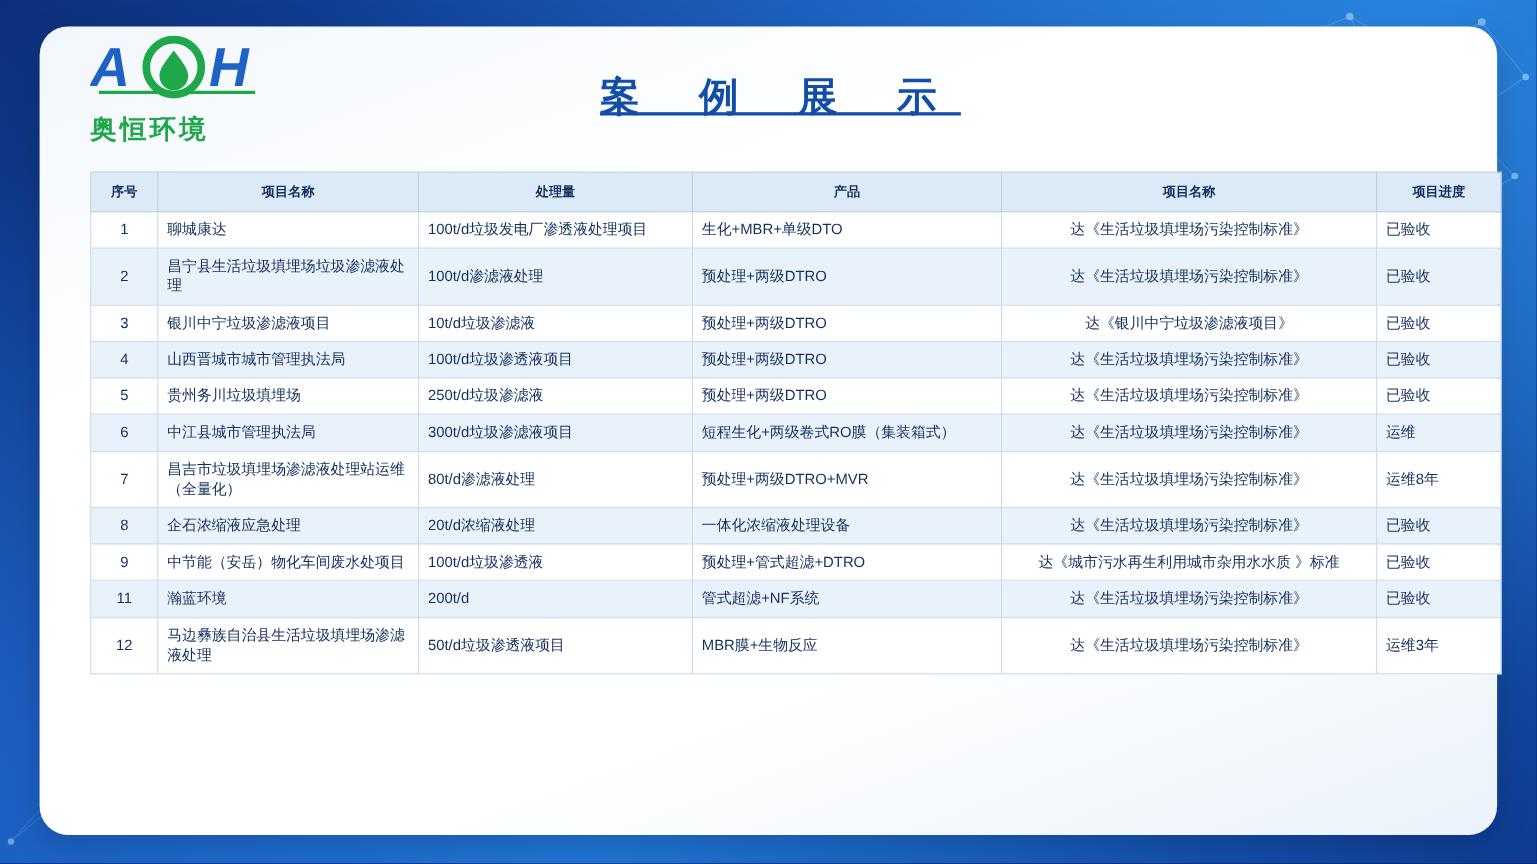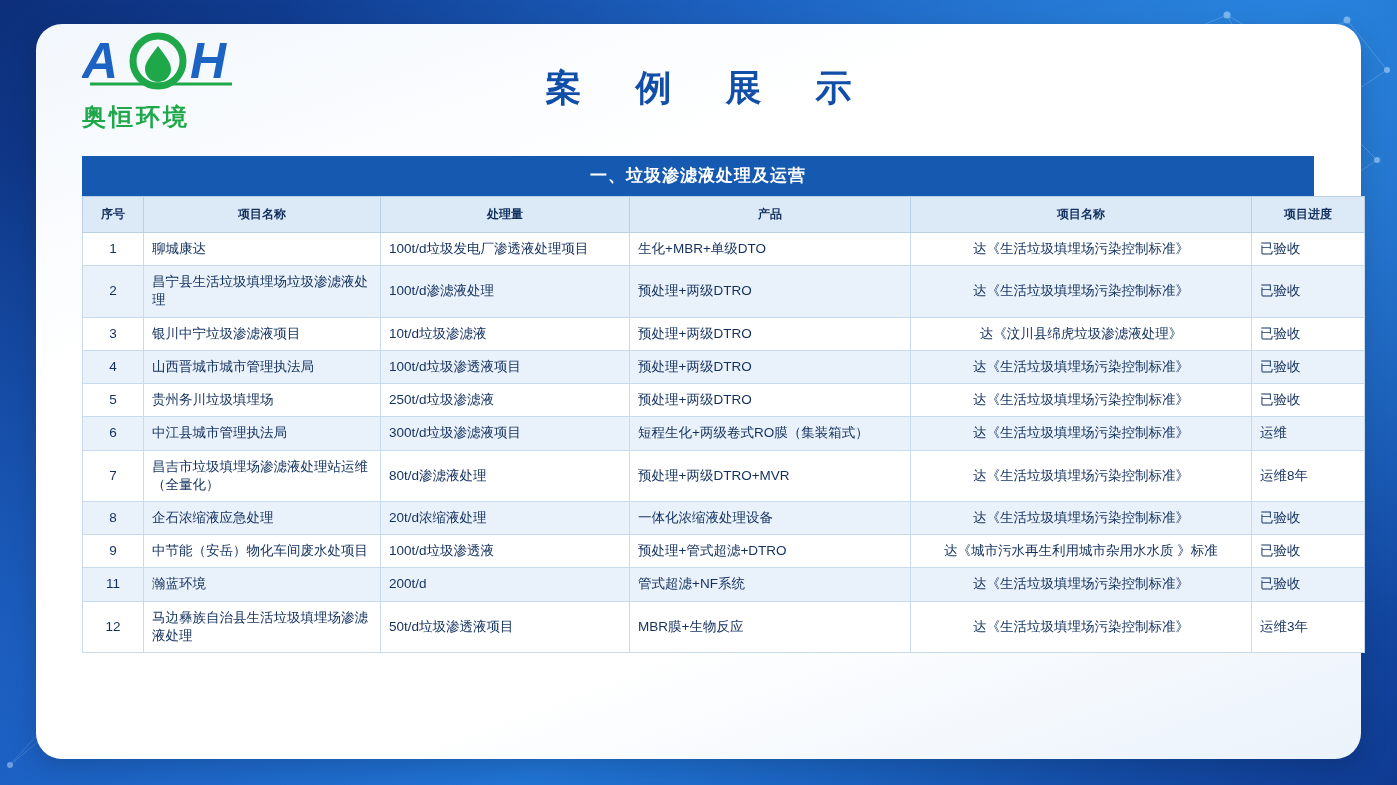--- a/index.html
+++ b/index.html
@@ -74,20 +74,21 @@
   .title {
     position: absolute;
     left: 0; right: 0;
     top: 64px;
     text-align: center;
     font-size: 36px;
     font-weight: bold;
     color: #114ea8;
     letter-spacing: 22px;
     text-indent: 22px;
+    text-decoration: underline;
   }
   .table-wrap {
     position: absolute;
     left: 82px;
     top: 156px;
     width: 1232px;
   }
   .section-bar {
     background: #1559b0;
     color: #ffffff;
@@ -185,21 +186,20 @@
         <text x="108" y="46" font-family="Liberation Sans, sans-serif" font-size="50" font-style="italic" font-weight="bold" fill="#1c63c4">H</text>
         <path d="M8 52 L150 52" stroke="#1fa84a" stroke-width="3"></path>
       </svg>
     </div>
     <div class="logo-cn">奥恒环境</div>
   </div>
 
   <div class="title">案 例 展 示</div>
 
   <div class="table-wrap">
-    <div class="section-bar">一、垃圾渗滤液处理及运营</div>
     <table>
       <thead>
         <tr>
           <th style="width:52px">序号</th>
           <th style="width:228px">项目名称</th>
           <th style="width:240px">处理量</th>
           <th style="width:272px">产品</th>
           <th style="width:332px">项目名称</th>
           <th style="width:104px">项目进度</th>
         </tr>
@@ -219,21 +219,21 @@
             <td class="c-vol">100t/d渗滤液处理</td>
             <td class="c-prod">预处理+两级DTRO</td>
             <td class="c-std">达《生活垃圾填埋场污染控制标准》</td>
             <td class="c-prog">已验收</td>
           </tr>
           <tr>
             <td class="c-idx">3</td>
             <td class="c-name">银川中宁垃圾渗滤液项目</td>
             <td class="c-vol">10t/d垃圾渗滤液</td>
             <td class="c-prod">预处理+两级DTRO</td>
-            <td class="c-std">达《汶川县绵虎垃圾渗滤液处理》</td>
+            <td class="c-std">达《银川中宁垃圾渗滤液项目》</td>
             <td class="c-prog">已验收</td>
           </tr>
           <tr>
             <td class="c-idx">4</td>
             <td class="c-name">山西晋城市城市管理执法局</td>
             <td class="c-vol">100t/d垃圾渗透液项目</td>
             <td class="c-prod">预处理+两级DTRO</td>
             <td class="c-std">达《生活垃圾填埋场污染控制标准》</td>
             <td class="c-prog">已验收</td>
           </tr>

